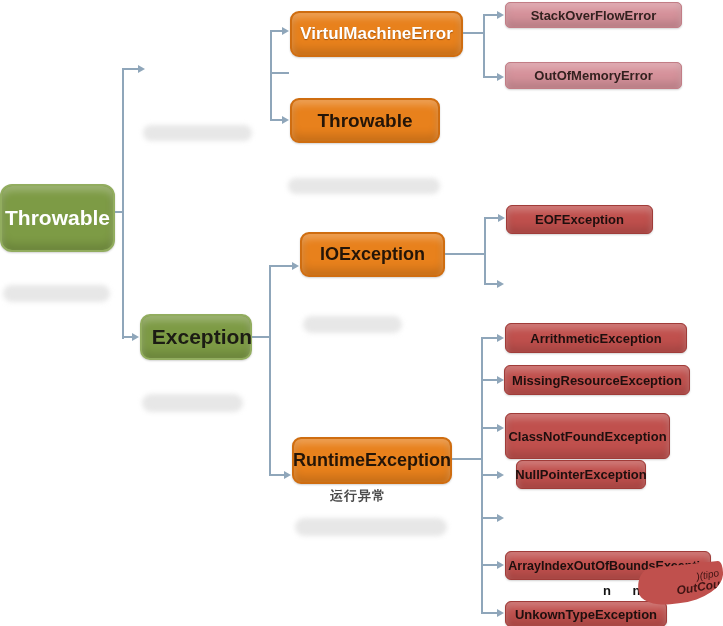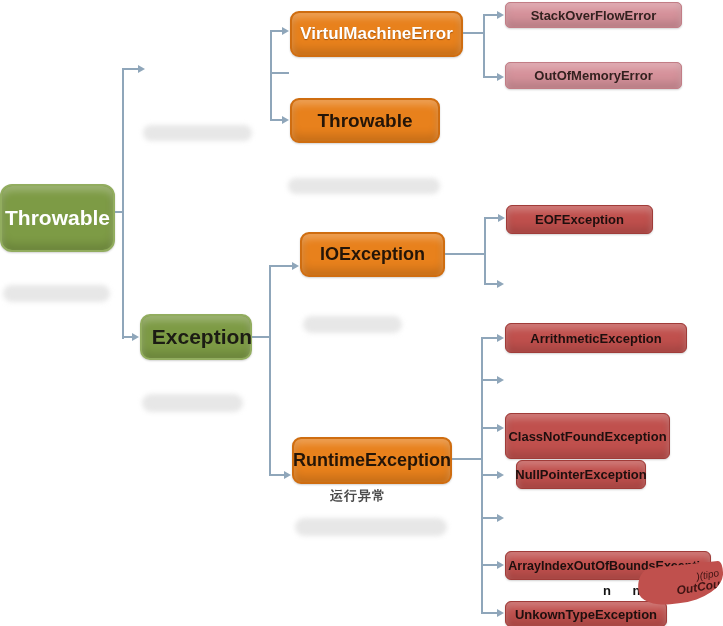--- a/index.html
+++ b/index.html
@@ -71,20 +71,21 @@
   <div class="node orange-box" style="left:290px;top:98px;width:150px;height:45px;font-size:19px;">Throwable</div>
   <div class="node orange-box" style="left:300px;top:232px;width:145px;height:45px;font-size:18px;">IOException</div>
   <div class="node orange-box" style="left:292px;top:437px;width:160px;height:47px;font-size:18px;">RuntimeException</div>
   <div class="caption" style="left:330px;top:487px;">运行异常</div>
 
   <div class="node pink-box" style="left:505px;top:2px;width:177px;height:26px;">StackOverFlowError</div>
   <div class="node pink-box" style="left:505px;top:62px;width:177px;height:27px;">OutOfMemoryError</div>
 
   <div class="node red-box" style="left:506px;top:205px;width:147px;height:29px;">EOFException</div>
   <div class="node red-box" style="left:505px;top:323px;width:182px;height:30px;">ArrithmeticException</div>
+  <div class="node red-box" style="left:504px;top:365px;width:186px;height:30px;">MissingResourceException</div>
   <div class="node red-box" style="left:505px;top:413px;width:165px;height:46px;">ClassNotFoundException</div>
   <div class="node red-box" style="left:516px;top:460px;width:130px;height:29px;">NullPointerException</div>
   <div class="node red-box" style="left:505px;top:551px;width:206px;height:29px;font-size:12.5px;">ArrayIndexOutOfBoundsExceptio</div>
   <div class="node red-box" style="left:505px;top:601px;width:162px;height:26px;">UnkownTypeException</div>
 
   <div class="stray" style="left:603px;top:583px;">n n</div>
   <div class="glitch-blob">
     <span class="g1">)(tipo</span>
     <span class="g2">OutCou</span>
   </div>

